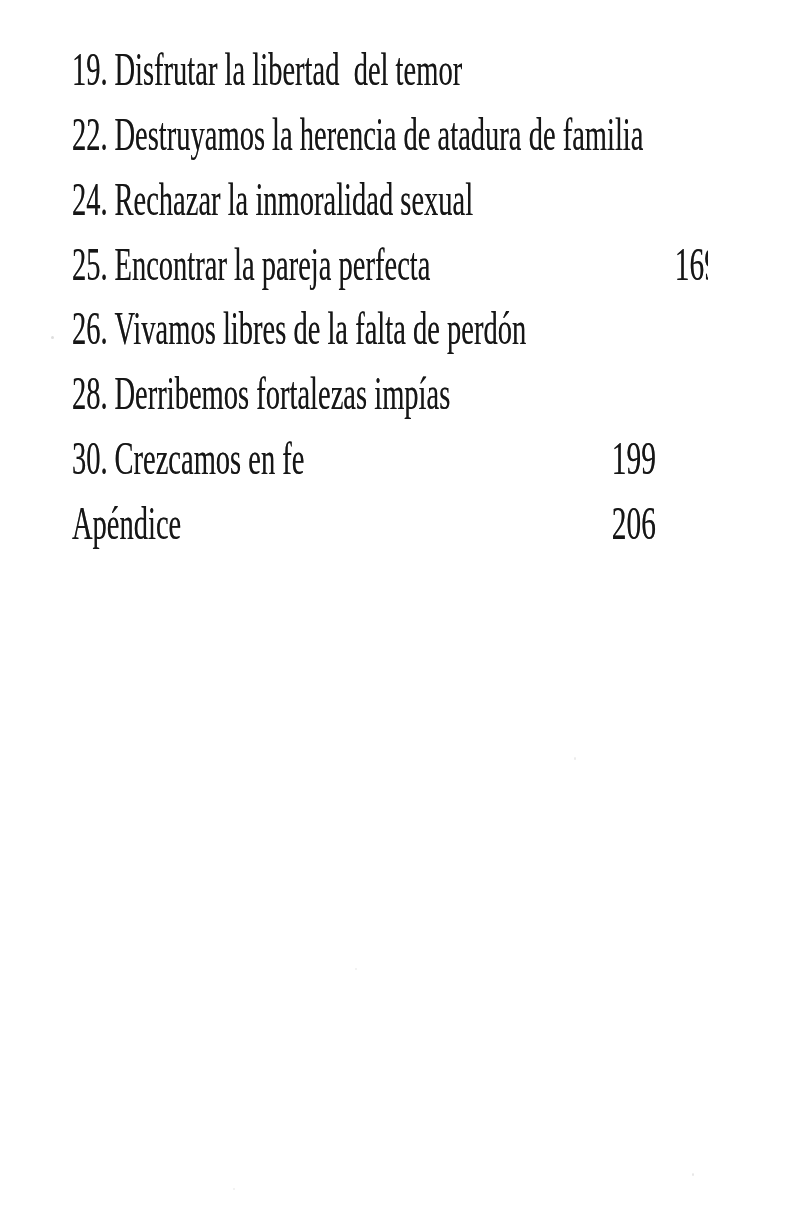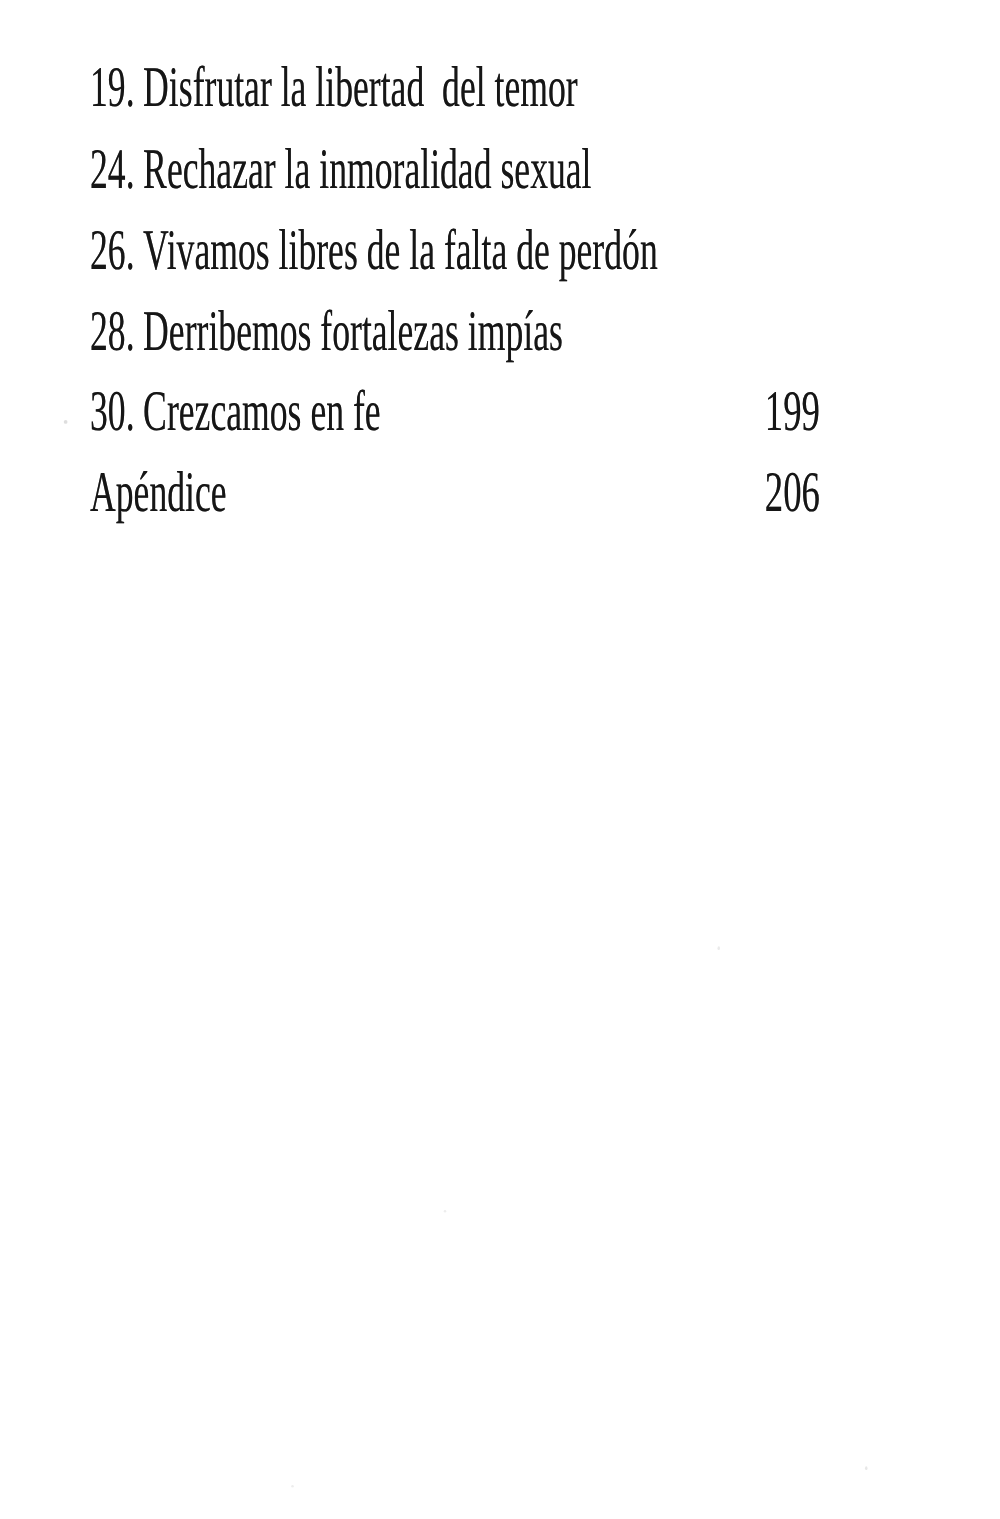--- a/index.html
+++ b/index.html
@@ -69,27 +69,35 @@
 <div class="page">
 
   <div class="toc">
   <div class="toc-row">
     <span class="toc-line"><span class="toc-no">19.</span><span class="toc-ttl">Disfrutar la libertad  del temor</span></span>
     <span class="toc-page">135</span>
   </div>
 
 
 
+  <div class="toc-row">
+    <span class="toc-line"><span class="toc-no">22.</span><span class="toc-ttl">Destruyamos la herencia de atadura de familia</span></span>
+
+  </div>
 
 
   <div class="toc-row">
     <span class="toc-line"><span class="toc-no">24.</span><span class="toc-ttl">Rechazar la inmoralidad sexual</span></span>
     <span class="toc-page">163</span>
   </div>
 
+  <div class="toc-row">
+    <span class="toc-line"><span class="toc-no">25.</span><span class="toc-ttl">Encontrar la pareja perfecta</span></span>
+    <span class="toc-page">169</span>
+  </div>
 
   <div class="toc-row">
     <span class="toc-line"><span class="toc-no">26.</span><span class="toc-ttl">Vivamos libres de la falta de perdón</span></span>
 
   </div>
 
 
   <div class="toc-row">
     <span class="toc-line"><span class="toc-no">28.</span><span class="toc-ttl">Derribemos fortalezas impías</span></span>
     <span class="toc-page">187</span>

